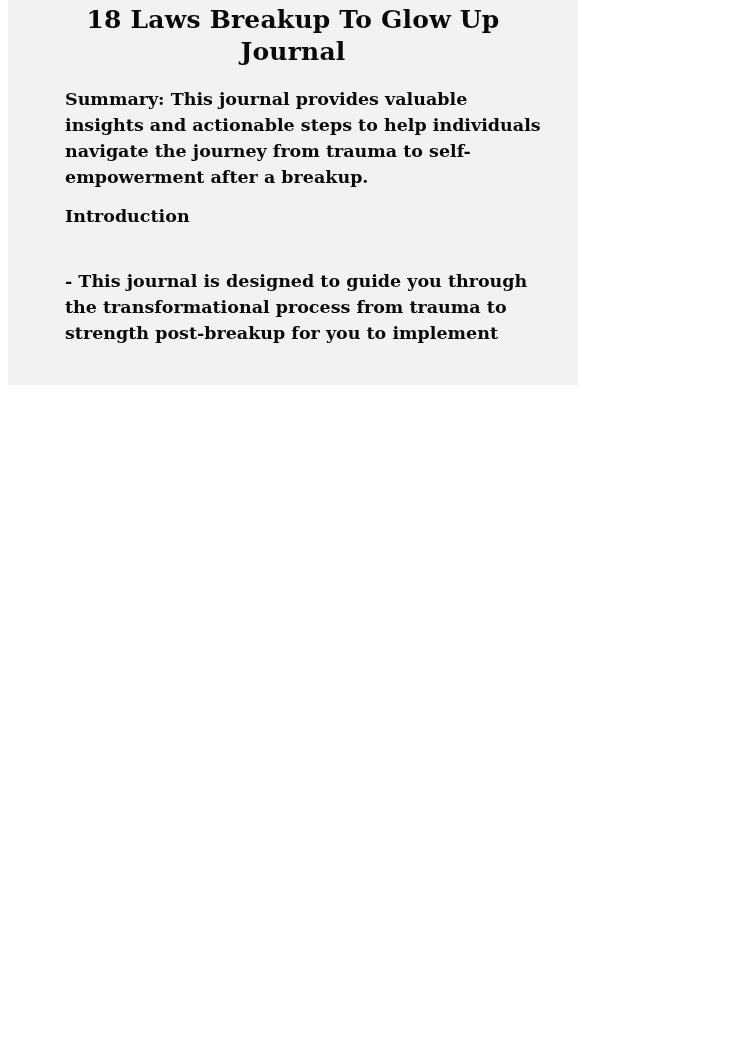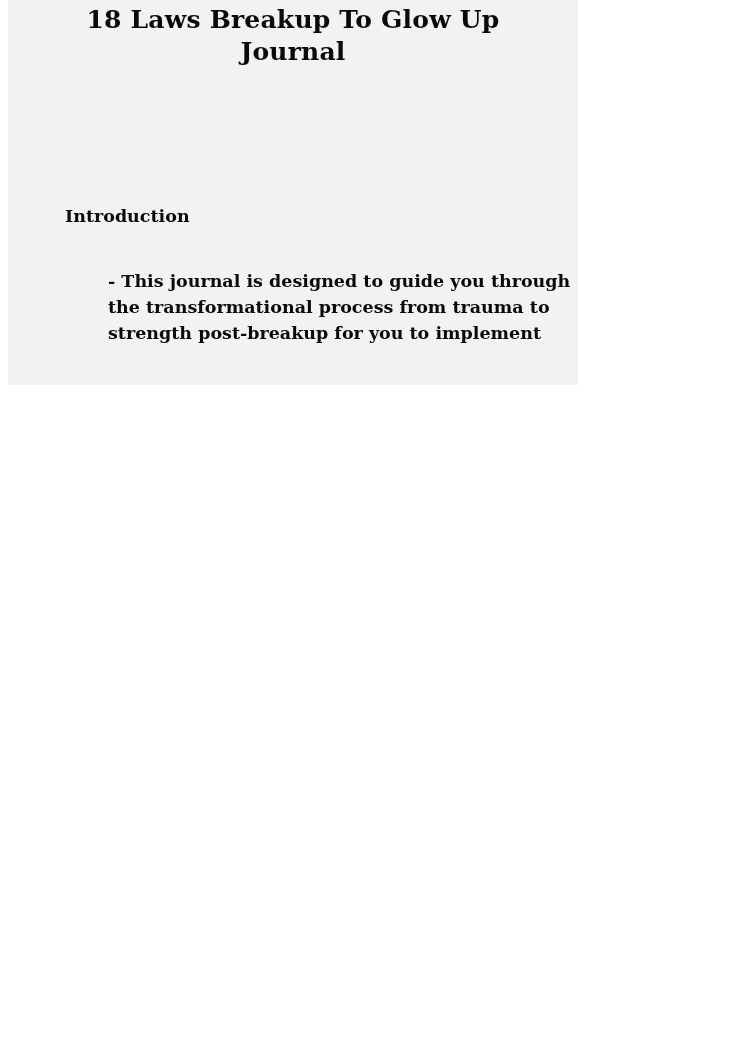--- a/index.html
+++ b/index.html
@@ -55,21 +55,21 @@
     left: 57px;
     width: 480px;
     font-family: "DejaVu Serif", serif;
     font-weight: 700;
     font-size: 17.5px;
     line-height: 1.49;
     color: #0a0a0a;
   }
   .p-summary { top: 86px; }
   .p-heading { top: 203px; }
-  .p-intro   { top: 268px; margin-left: 43px; }
+  .p-intro   { top: 268px; }
 
   .white-fill {
     position: absolute;
     left: 0;
     top: 385px;
     width: 738px;
     height: 662px;
     background: #ffffff;
   }
 </style>
@@ -77,20 +77,21 @@
 <body>
 
 <div class="page">
 
   <div class="doc-card"></div>
 
   <div class="doc-body">
 
     <div class="doc-title">18 Laws Breakup To Glow Up Journal</div>
 
+    <div class="doc-para p-summary">Summary: This journal provides valuable insights and actionable steps to help individuals navigate the journey from trauma to self-empowerment after a breakup.</div>
 
     <div class="doc-para p-heading">Introduction</div>
 
     <div class="doc-para p-intro">- This journal is designed to guide you through the transformational process from trauma to strength post-breakup for you to implement</div>
 
   </div>
 
   <div class="white-fill"></div>
 
 </div>

